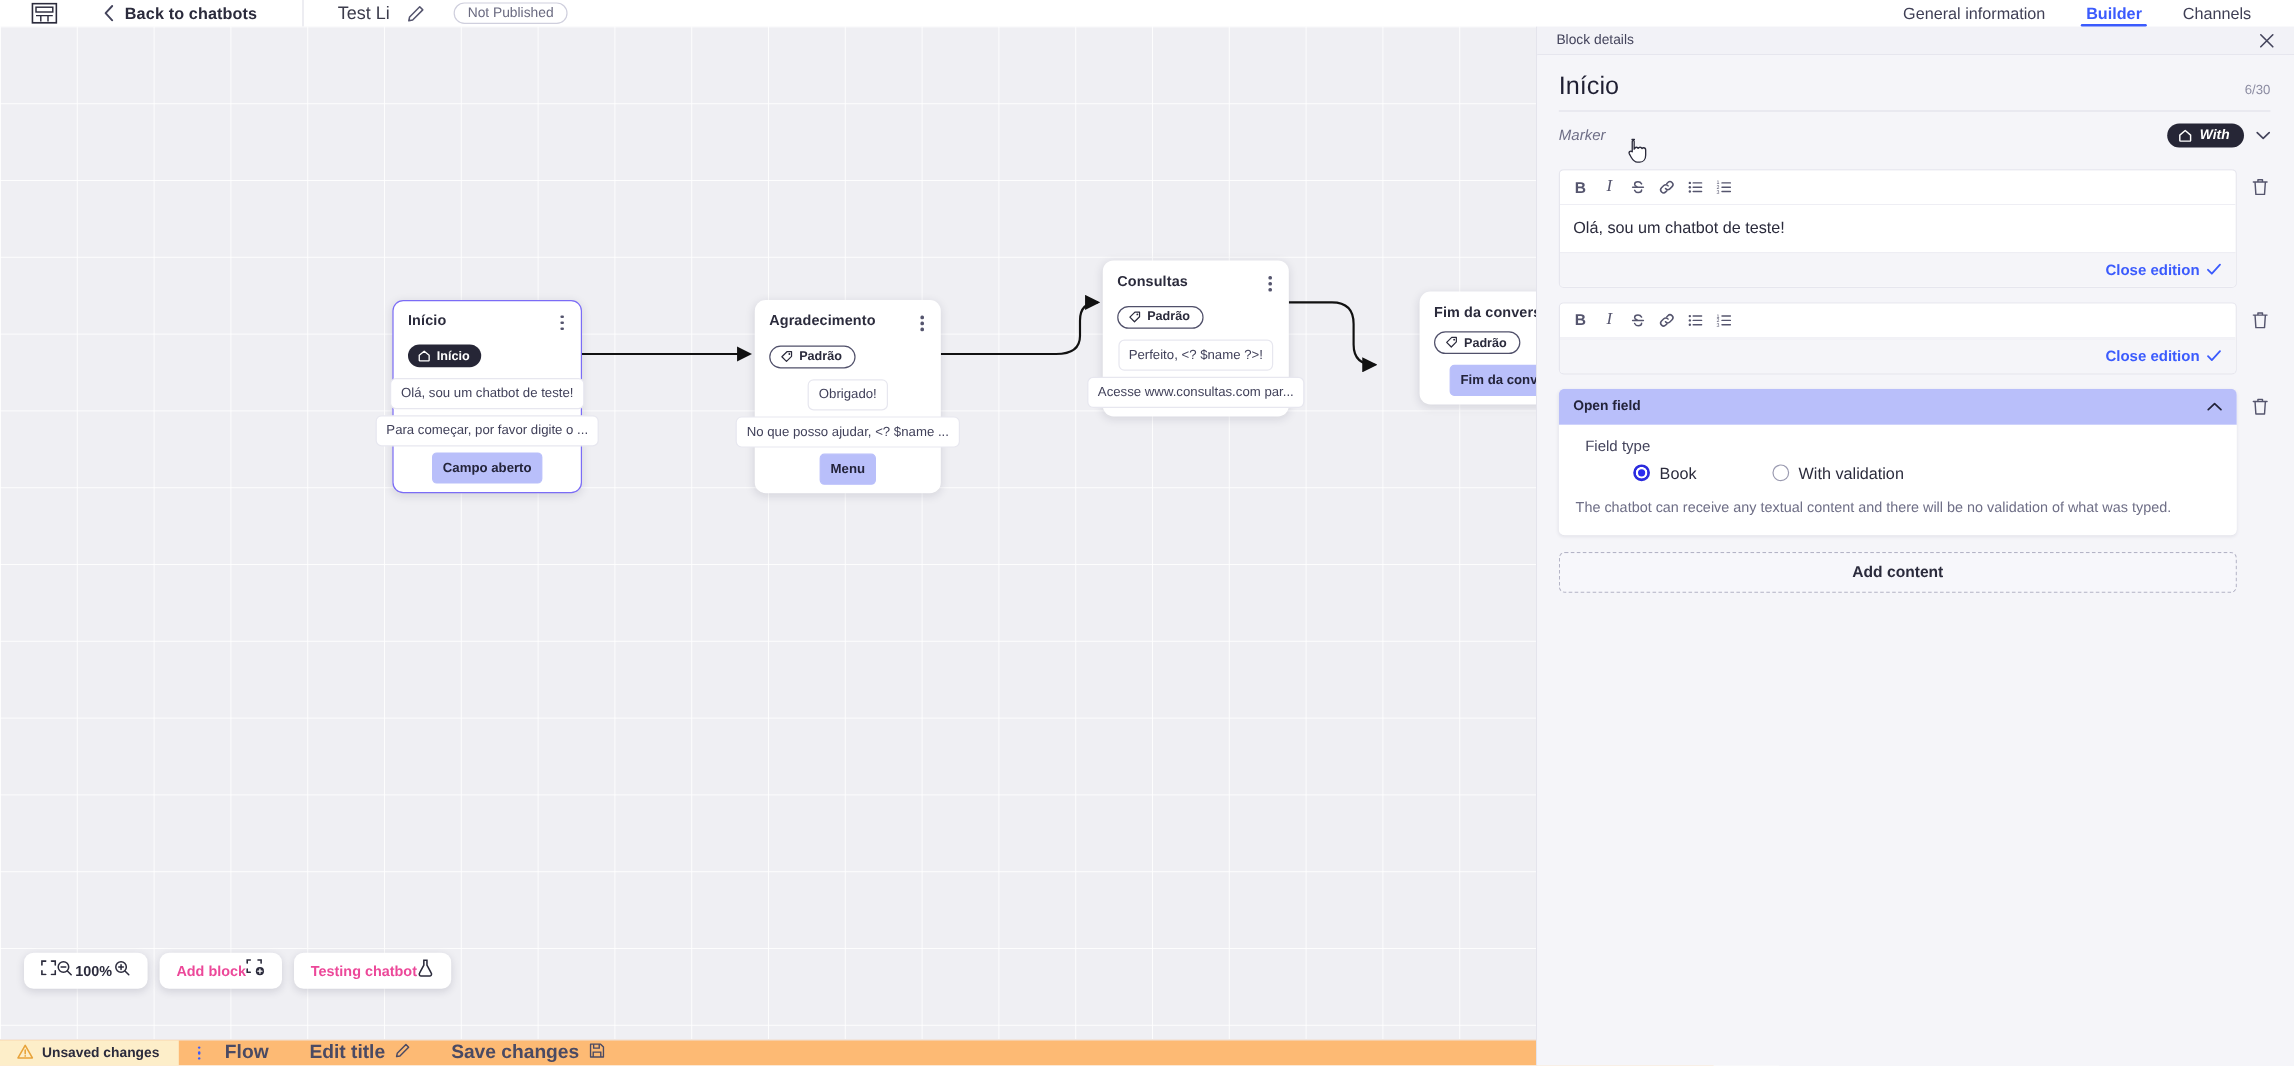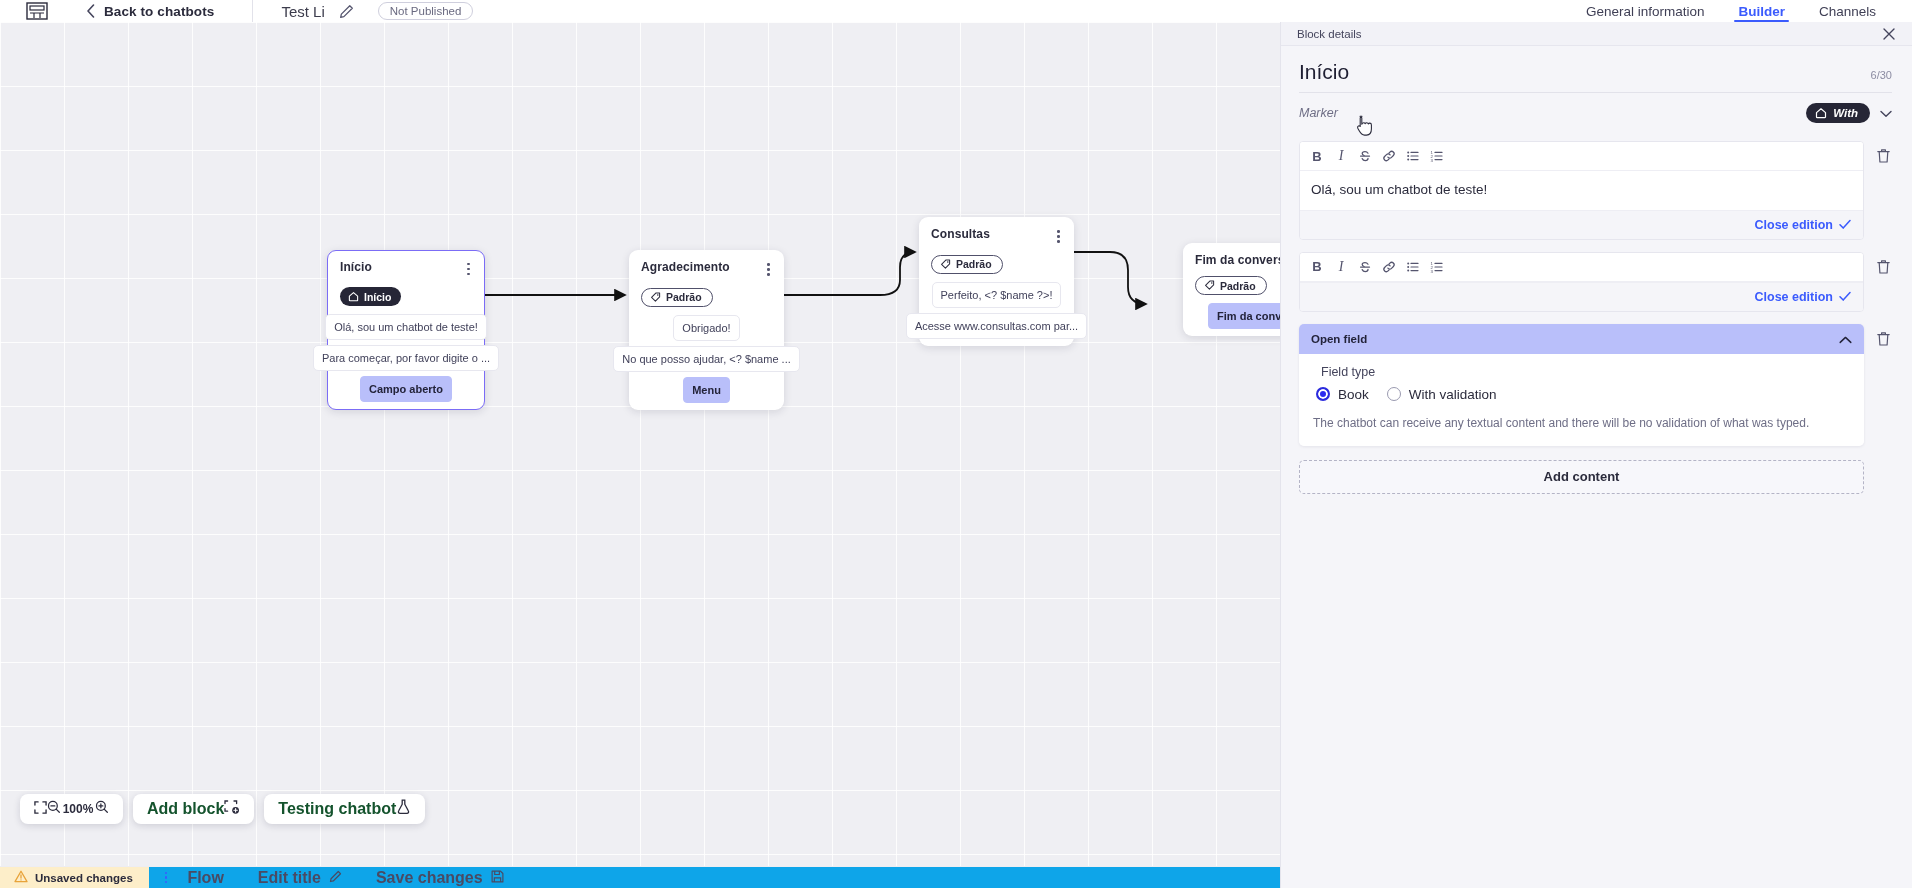--- a/index.html
+++ b/index.html
@@ -106,27 +106,27 @@
 
   
   .float-tools {
     position: absolute; left: 20px; bottom: 42px; display: flex; gap: 10px; z-index: 20;
   }
   .ft-card {
     background: #fff; border-radius: 8px; box-shadow: 0 2px 7px rgba(30,30,60,.15);
     height: 30px; display: flex; align-items: center; padding: 0 14px; 
     cursor: pointer;
   }
-  .ft-label { font-size: 16px; color: #14532d; font-weight: 600; white-space: nowrap; }
+  .ft-label { font-size: 12px; color: #ec4899; font-weight: 600; white-space: nowrap; }
   .ft-zoom { font-size: 12px; color: #2b2b3c; font-weight: 600; min-width: 34px; text-align: center; }
 
   
   .statusbar {
     position: absolute; left: 0; bottom: 0; width: 1428px; height: 22px;
-    background: #0ea5e9; display: flex; align-items: center; z-index: 30;
+    background: #fdba74; display: flex; align-items: center; z-index: 30;
     border-top: 1px solid #ededf2;
   }
   .unsaved {
     background: #fdeec9; height: 22px; display: flex; align-items: center; gap: 7px;
     padding: 0 16px 0 14px; font-size: 11.5px; font-weight: 700; color: #2b2b3c;
     white-space: nowrap;
   }
   .sb-kebab { display: flex; flex-direction: column; gap: 2px; margin: 0 20px 0 16px; cursor: pointer; }
   .sb-kebab i { width: 2.6px; height: 2.6px; border-radius: 50%; background: #3b5bfd; }
   .sb-item {
@@ -224,21 +224,21 @@
     box-shadow: 0 1px 3px rgba(30,30,60,.08);
   }
   .of-head {
     background: #b9bffa; padding: 6px 12px; display: flex; align-items: center;
     justify-content: space-between; cursor: pointer;
   }
   .of-head-label { font-size: 11.5px; color: #23233a; font-weight: 600; }
   .of-body { background: #fff; padding: 11px 14px 14px 14px; }
   .of-legend { font-size: 12.5px; color: #44445c; margin: 0 0 8px 8px; }
   .radio-row { display: flex; align-items: center; gap: 18px; margin-left: 3px; }
-  .radio-opt { display: flex; align-items: center; gap: 8px; cursor: pointer; }
+  .radio-opt { display: flex; align-items: center; gap: 8px; cursor: pointer; margin-left: 45px; }
   .radio {
     width: 14px; height: 14px; border-radius: 50%; border: 1.5px solid #9a9ab0;
     background: #fff; flex: 0 0 auto;
   }
   .radio.on { border: 2px solid #2b2bdd; background: #2b2bf0; box-shadow: inset 0 0 0 2px #fff, inset 0 0 0 6px #2b2bf0; }
   .radio-label { font-size: 13.5px; color: #2b2b3c; }
   .of-hint { font-size: 12px; color: #6e6e86; line-height: 1.5; margin-top: 12px; }
 
   .add-content {
     border: 1px dashed #b4b4c6; border-radius: 5px; height: 34px;

